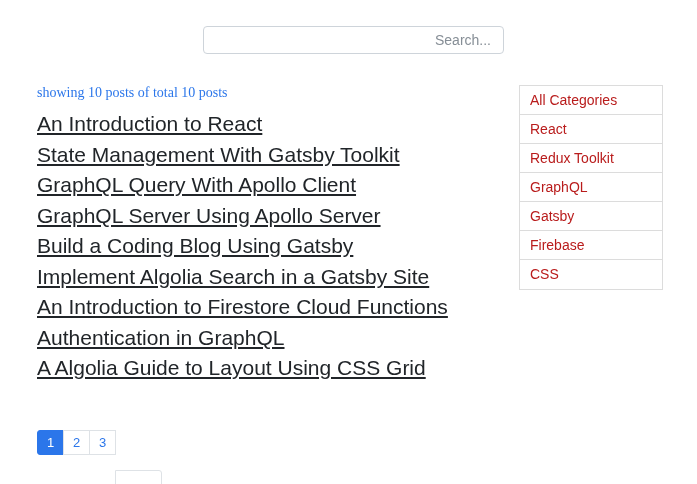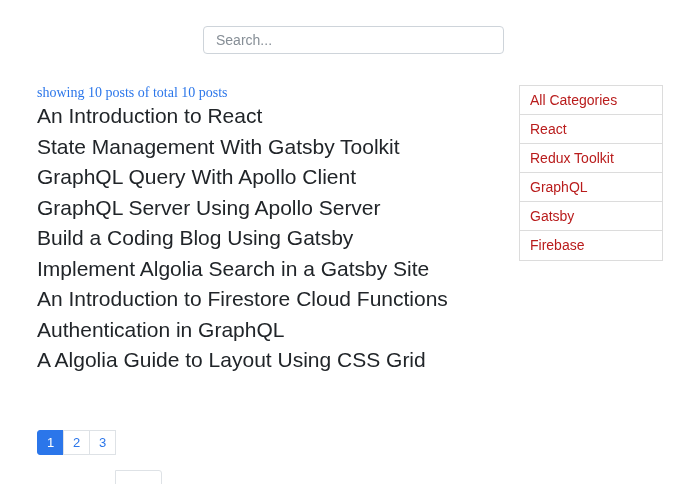--- a/index.html
+++ b/index.html
@@ -24,40 +24,42 @@
     width: 301px;
     height: 28px;
     border: 1px solid #ced4da;
     border-radius: 4px;
     padding: 0 12px;
     font-family: "Liberation Sans", sans-serif;
     font-size: 14px;
     color: #495057;
     outline: none;
     background: #ffffff;
+    text-align: right;
   }
   .search-input::placeholder { color: #868e96; opacity: 1; }
 
   
   .status-text {
     position: absolute;
     left: 37px;
     top: 85px;
     font-size: 14px;
     line-height: 15px;
     color: #2b76ea;
     font-family: Liberation Serif, serif;
   }
 
   
   .post-list {
     position: absolute;
     left: 37px;
-    top: 101px;
+    top: 109px;
     width: 470px;
+    text-decoration: underline;
   }
   .post-title {
     font-size: 21px;
     font-weight: 400;
     line-height: 30.5px;
     height: 30.5px;
     color: #212529;
     white-space: nowrap;
     cursor: pointer;
   }
@@ -135,20 +137,21 @@
     <div class="post-title">A Algolia Guide to Layout Using CSS Grid</div>
   </div>
 
   <ul class="category-list">
     <li class="category-item">All Categories</li>
     <li class="category-item">React</li>
     <li class="category-item">Redux Toolkit</li>
     <li class="category-item">GraphQL</li>
     <li class="category-item">Gatsby</li>
     <li class="category-item">Firebase</li>
+    <li class="category-item">CSS</li>
   </ul>
 
   <div class="pagination">
     <div class="page-item active">1</div>
     <div class="page-item">2</div>
     <div class="page-item">3</div>
     <div class="page-item">Next</div>
   </div>
 
 </div>

